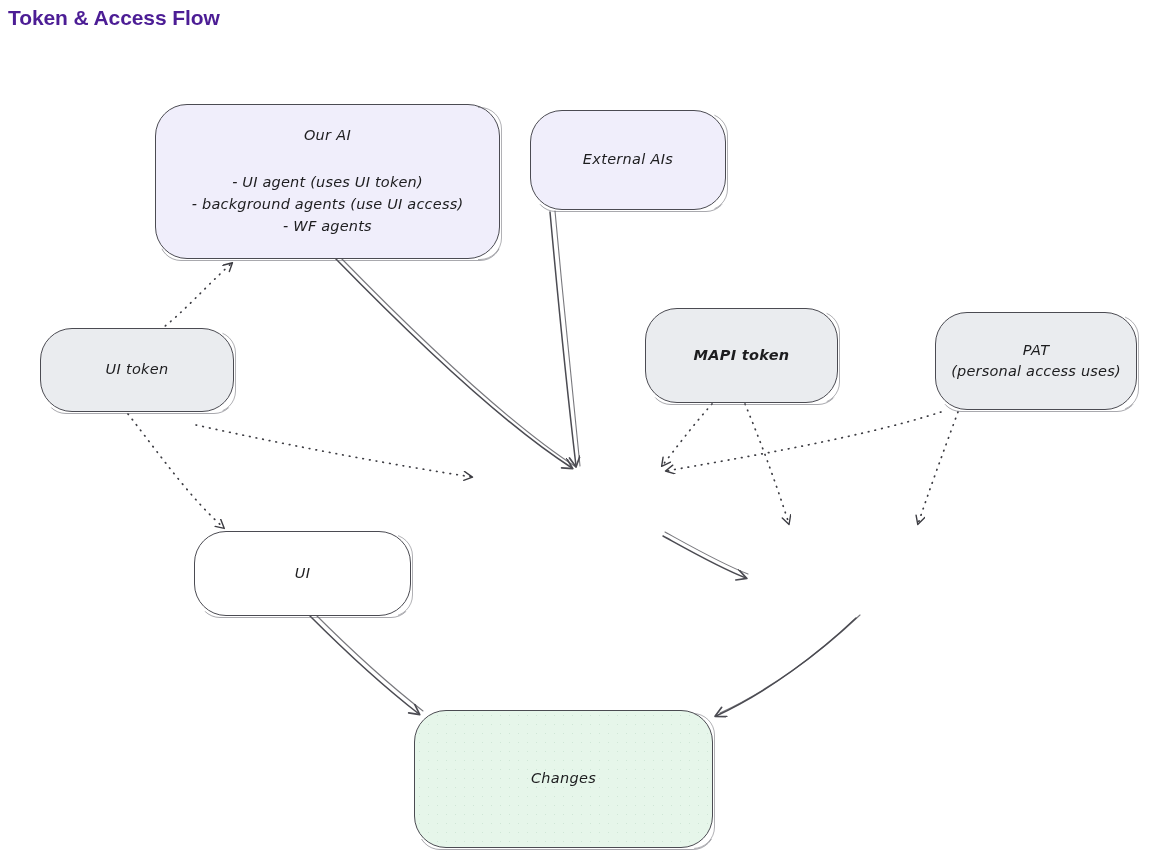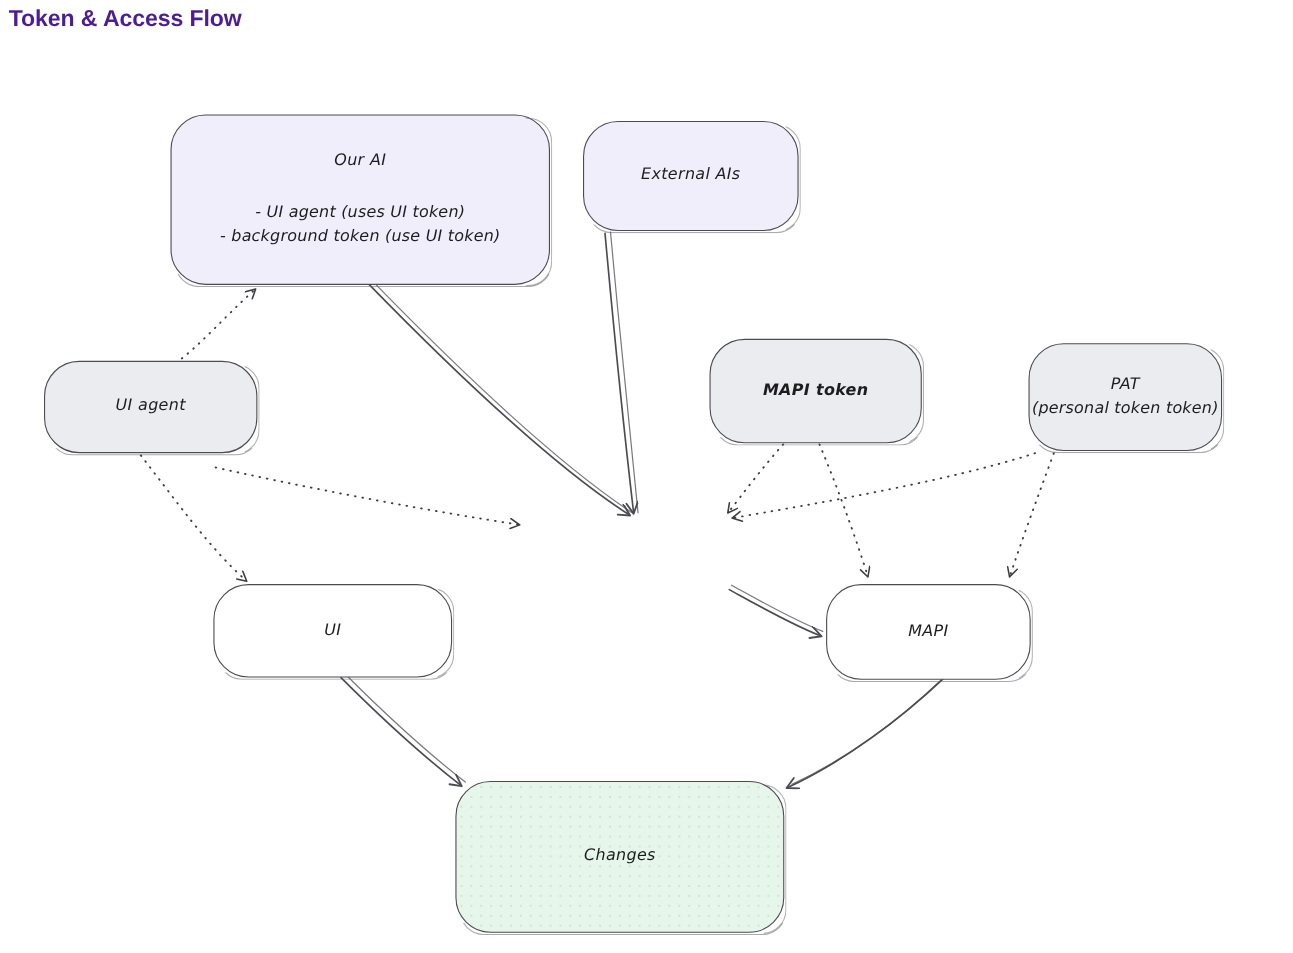--- a/index.html
+++ b/index.html
@@ -98,21 +98,21 @@
     background: #e6f6ea;
     background-image: radial-gradient(#cfe6d6 0.7px, transparent 0.8px);
     background-size: 9px 9px;
   }
 
   
   #node-our-ai       { left: 155px; top: 104px;  width: 345px; height: 155px; }
   #node-external-ais { left: 530px; top: 110px;  width: 196px; height: 100px; }
   #node-ui-token     { left: 40px;  top: 328px;  width: 194px; height: 84px;  }
   #node-mapi-token   { left: 645px; top: 308px;  width: 193px; height: 95px; font-weight: bold;  }
-  #node-pat          { left: 935px; top: 312px;  width: 176px; height: 98px;  }
+  #node-pat          { left: 935px; top: 312px;  width: 202px; height: 98px;  }
   #node-mcp          { left: 478px; top: 470px;  width: 182px; height: 88px;  }
   #node-ui           { left: 194px; top: 531px;  width: 217px; height: 85px;  }
   #node-mapi         { left: 751px; top: 531px;  width: 186px; height: 87px;  }
   #node-changes      { left: 414px; top: 710px;  width: 299px; height: 138px; }
 </style>
 </head>
 <body>
 
 <div id="canvas">
 
@@ -181,61 +181,57 @@
       <path d="M860,615 C822,651 772,689 720,713" fill="none" stroke="#4b4b52" stroke-width="1.1" stroke-linecap="round" opacity=".75"></path>
     </g>
   </svg>
 
   <div class="node fill-lavender" id="node-our-ai">
     <div class="shadow-edge"></div>
     <div class="shadow-edge2"></div>
     <div class="n-title">Our AI</div>
     <div class="n-body">
       <div class="n-line">- UI agent (uses UI token)</div>
-      <div class="n-line">- background token (use UI token)</div>
+      <div class="n-line">- background agents (use UI access)</div>
+      <div class="n-line">- WF agents</div>
     </div>
   </div>
 
   <div class="node fill-lavender" id="node-external-ais">
     <div class="shadow-edge"></div>
     <div class="shadow-edge2"></div>
     <div class="n-title">External AIs</div>
   </div>
 
   <div class="node fill-grey" id="node-ui-token">
     <div class="shadow-edge"></div>
     <div class="shadow-edge2"></div>
-    <div class="n-title">UI agent</div>
+    <div class="n-title">UI token</div>
   </div>
 
   <div class="node fill-grey" id="node-mapi-token">
     <div class="shadow-edge"></div>
     <div class="shadow-edge2"></div>
     <div class="n-title">MAPI token</div>
   </div>
 
   <div class="node fill-grey" id="node-pat">
     <div class="shadow-edge"></div>
     <div class="shadow-edge2"></div>
     <div class="n-title">PAT</div>
-    <div class="n-line">(personal token token)</div>
+    <div class="n-line">(personal access uses)</div>
   </div>
 
 
   <div class="node fill-white" id="node-ui">
     <div class="shadow-edge"></div>
     <div class="shadow-edge2"></div>
     <div class="n-title">UI</div>
   </div>
 
-  <div class="node fill-white" id="node-mapi">
-    <div class="shadow-edge"></div>
-    <div class="shadow-edge2"></div>
-    <div class="n-title">MAPI</div>
-  </div>
 
   <div class="node fill-mint" id="node-changes">
     <div class="shadow-edge"></div>
     <div class="shadow-edge2"></div>
     <div class="n-title">Changes</div>
   </div>
 
 </div>
 
 </body></html>

